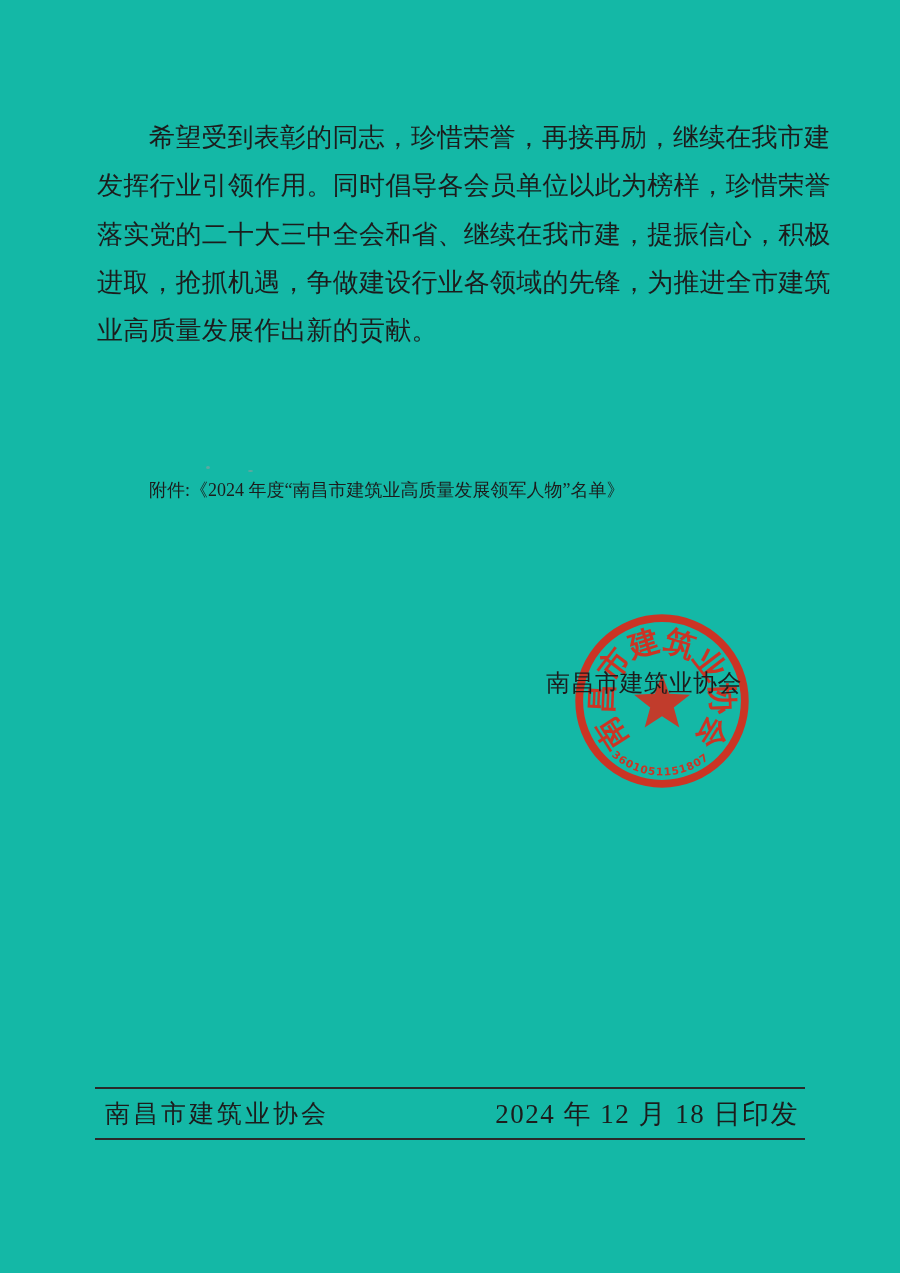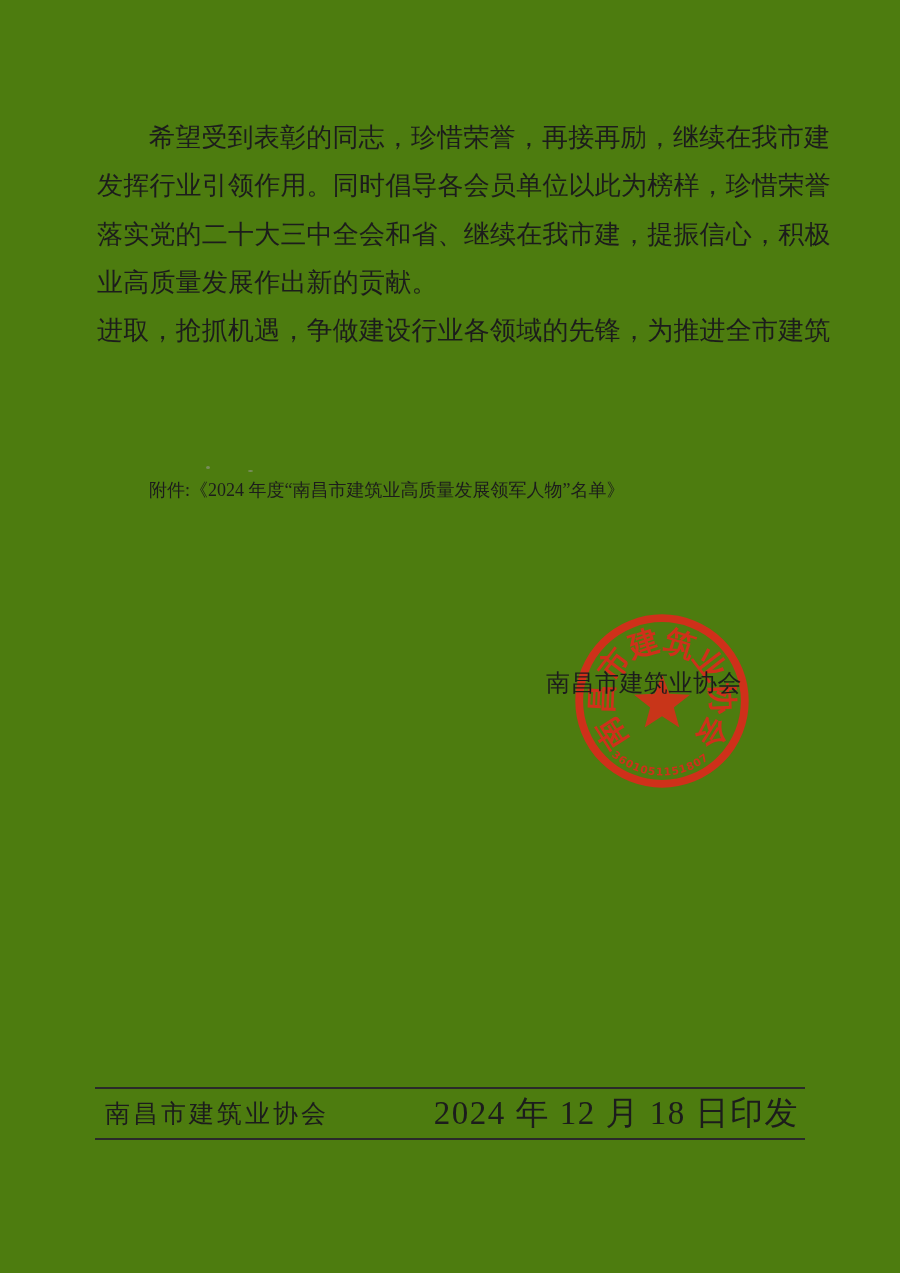--- a/index.html
+++ b/index.html
@@ -1,20 +1,20 @@
 <!DOCTYPE html>
 <html style="--seal-color: #d92b1b;"><head>
 <meta charset="utf-8">
 <style>
   html,body { margin:0; padding:0; background:#e8e8e8; }
   .page {
     position:relative;
     width:900px; height:1273px;
     margin:0 auto;
-    background:#4d7c0f;
+    background:#14b8a6;
     overflow:hidden;
     font-family:"Liberation Serif","DejaVu Serif",serif;
     color:#1c1c1c;
   }
 
   
   .body-text {
     position:absolute;
     left:97px; top:114px; width:712px;
     font-size:26px; line-height:48.3px;
@@ -75,34 +75,34 @@
     box-sizing:border-box;
     border-top:2.5px solid #2a2a2a;
     border-bottom:2.5px solid #2a2a2a;
     display:flex; align-items:center; justify-content:space-between;
     padding:0 6px 0 10px;
   }
   .footer-org {
     font-size:25px; letter-spacing:3px; white-space:nowrap;
   }
   .footer-date {
-    font-size:33px; letter-spacing:1.5px; white-space:nowrap;margin-left:16px;
+    font-size:27px; letter-spacing:1.5px; white-space:nowrap;margin-left:16px;
   }
 </style>
 </head>
 <body>
 
 <div class="page">
 
   <div class="body-text">
     <div class="body-line first">希望受到表彰的同志，珍惜荣誉，再接再励，继续在我市建</div>
     <div class="body-line">发挥行业引领作用。同时倡导各会员单位以此为榜样，珍惜荣誉</div>
     <div class="body-line">落实党的二十大三中全会和省、继续在我市建，提振信心，积极</div>
+    <div class="body-line">进取，抢抓机遇，争做建设行业各领域的先锋，为推进全市建筑</div>
     <div class="body-line">业高质量发展作出新的贡献。</div>
-    <div class="body-line">进取，抢抓机遇，争做建设行业各领域的先锋，为推进全市建筑</div>
   </div>
 
   <div class="speck s1"></div>
   <div class="speck s2"></div>
 
   <div class="attachment-line">附件:《2024 年度“南昌市建筑业高质量发展领军人物”名单》</div>
 
   <div class="signature-org">南昌市建筑业协会</div>
 
   <div class="seal-wrap">

